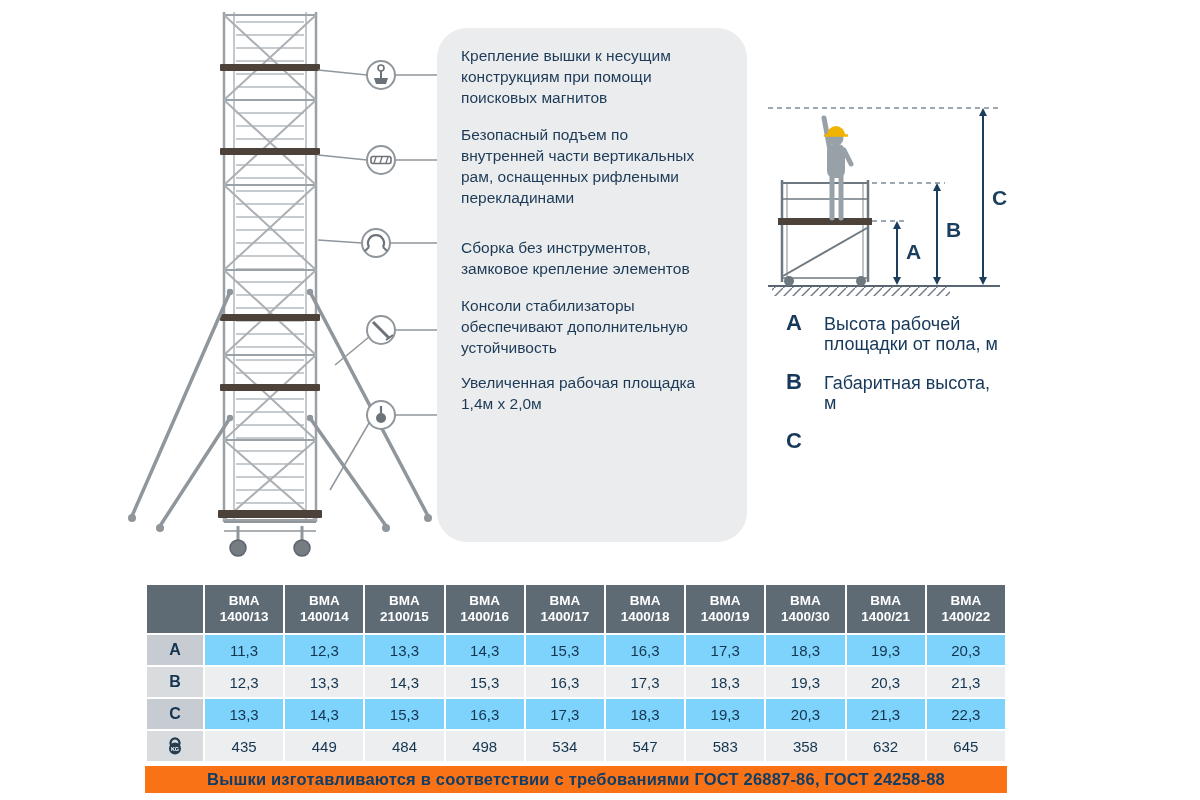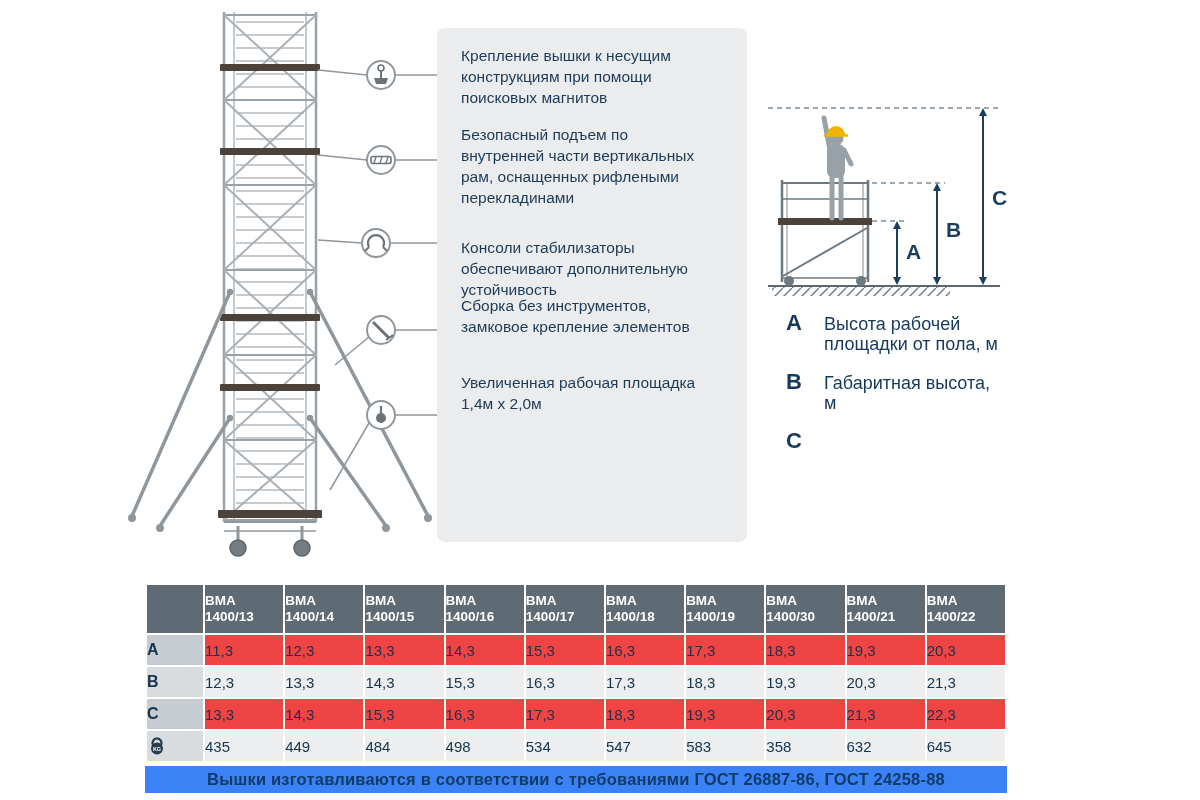--- a/index.html
+++ b/index.html
@@ -4,21 +4,21 @@
 <style>
   *{margin:0;padding:0;box-sizing:border-box}
   html,body{background:#fff;font-family:"Liberation Sans",sans-serif}
   .page{position:relative;width:1200px;height:800px;background:#ffffff;overflow:hidden}
 
   
   .tower-svg{position:absolute;left:0;top:0}
 
   
   .features-panel{position:absolute;left:437px;top:28px;width:310px;height:514px;
-    background:#ebeced;border-radius:8px}
+    background:#ebeced;border-radius:30px}
   .feature{position:absolute;left:24px;width:254px;color:#1c3a57;
     font-size:15.5px;line-height:21px;font-weight:500}
   .feature:nth-child(1){top:17px}
   .feature:nth-child(2){top:96px}
   .feature:nth-child(3){top:209px}
   .feature:nth-child(4){top:267px}
   .feature:nth-child(5){top:344px}
   .feature:nth-child(6){top:455px}
 
   
@@ -26,34 +26,34 @@
 
   
   .legend{position:absolute;left:786px;top:312px;display:flex;flex-direction:column;gap:17px;color:#16385a}
   .legend-row{display:flex;align-items:flex-start}
   .legend-letter{flex:0 0 38px;font-size:22px;font-weight:bold;line-height:22px}
   .legend-text{width:176px;font-size:18px;line-height:20px;font-weight:400;padding-top:2px}
 
   
   .spec-table{position:absolute;left:145px;top:583px;width:862px;
     border-collapse:separate;border-spacing:2px;table-layout:fixed}
-  .spec-table th,.spec-table td{text-align:left;padding:0;vertical-align:middle}
+  .spec-table th,.spec-table td{text-align:center;padding:0;vertical-align:middle}
   .spec-table thead th{background:#5e6a74;color:#fff;height:48px;font-size:13.5px;
     font-weight:bold;line-height:16px}
   .spec-table th.corner{width:56px}
   .spec-table tbody td{height:30px;font-size:15px;font-weight:500;color:#14344f}
-  .spec-table tr.dark td{background:#ef4444}
+  .spec-table tr.dark td{background:#7dd3fc}
   .spec-table tr.light td{background:#eceeef}
   .spec-table tr.dark td.row-label{background:#c6ccd2}
   .spec-table tr.light td.row-label{background:#d8dcdf}
   .spec-table td.row-label{font-weight:bold;font-size:16px}
   .spec-table td.row-label svg{vertical-align:middle}
 
   
-  .banner{position:absolute;left:145px;top:766px;width:862px;height:27px;background:#3b82f6;
+  .banner{position:absolute;left:145px;top:766px;width:862px;height:27px;background:#f97316;
     display:flex;align-items:center;justify-content:center;color:#103c66;
     font-size:16.5px;font-weight:bold;letter-spacing:.2px}
 </style>
 </head>
 <body>
 
 <div class="page">
 
   <svg class="tower-svg" width="460" height="580" viewBox="0 0 460 580">
     <defs>
@@ -172,22 +172,22 @@
         <circle cx="381" cy="415" r="14" fill="#fff" stroke="#8f969c" stroke-width="2"></circle>
         <line x1="381" y1="406" x2="381" y2="413" stroke="#6b7278" stroke-width="2.2"></line>
         <circle cx="381" cy="418" r="5" fill="#6b7278"></circle>
       </g>
     </g>
   </svg>
 
   <div class="features-panel">
     <div class="feature">Крепление вышки к несущим конструкциям при помощи поисковых магнитов</div>
     <div class="feature">Безопасный подъем по внутренней части вертикальных рам, оснащенных рифлеными перекладинами</div>
+    <div class="feature">Сборка без инструментов, замковое крепление элементов</div>
     <div class="feature">Консоли стабилизаторы обеспечивают дополнительную устойчивость</div>
-    <div class="feature">Сборка без инструментов, замковое крепление элементов</div>
     <div class="feature">Увеличенная рабочая площадка 1,4м x 2,0м</div>
   </div>
 
   <svg class="diagram-svg" width="255" height="212" viewBox="755 90 255 212">
 
     <g stroke="#7f8c96" stroke-width="1.3" stroke-dasharray="5,4">
       <line x1="768" y1="108" x2="1000" y2="108"></line>
       <line x1="872" y1="183" x2="945" y2="183"></line>
       <line x1="872" y1="221" x2="905" y2="221"></line>
     </g>
@@ -269,21 +269,21 @@
           <th>
             <div>ВМА</div>
             <div>1400/13</div>
           </th>
           <th>
             <div>ВМА</div>
             <div>1400/14</div>
           </th>
           <th>
             <div>ВМА</div>
-            <div>1400/15</div>
+            <div>2100/15</div>
           </th>
           <th>
             <div>ВМА</div>
             <div>1400/16</div>
           </th>
           <th>
             <div>ВМА</div>
             <div>1400/17</div>
           </th>
           <th>

